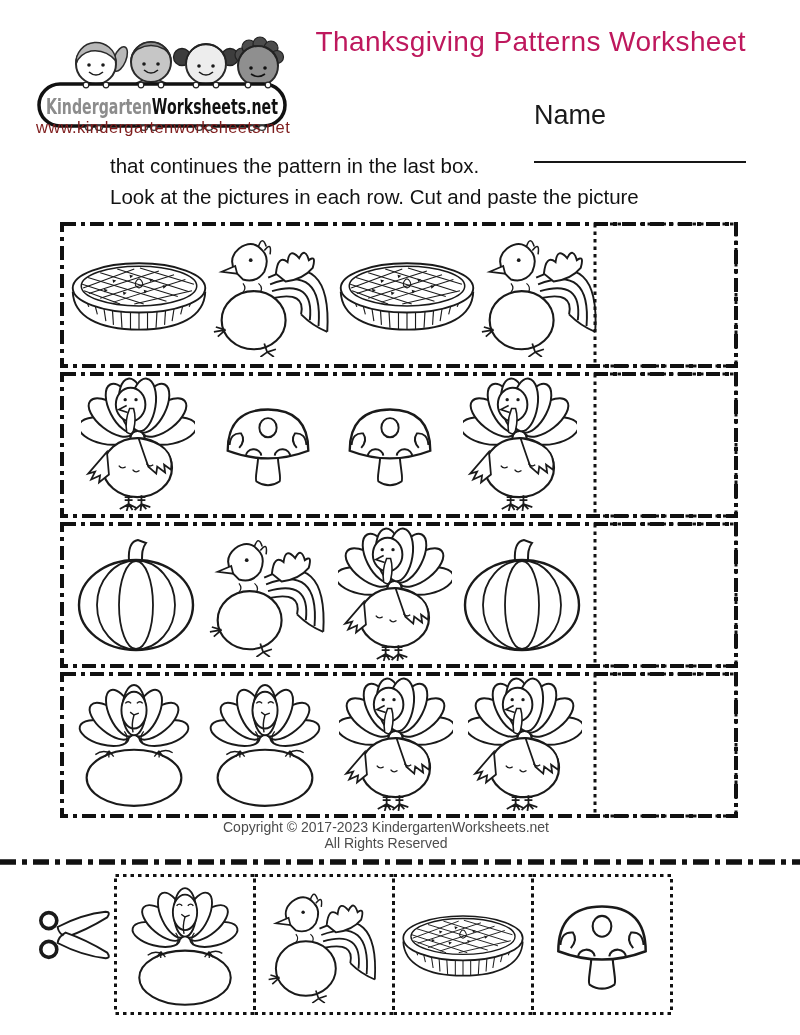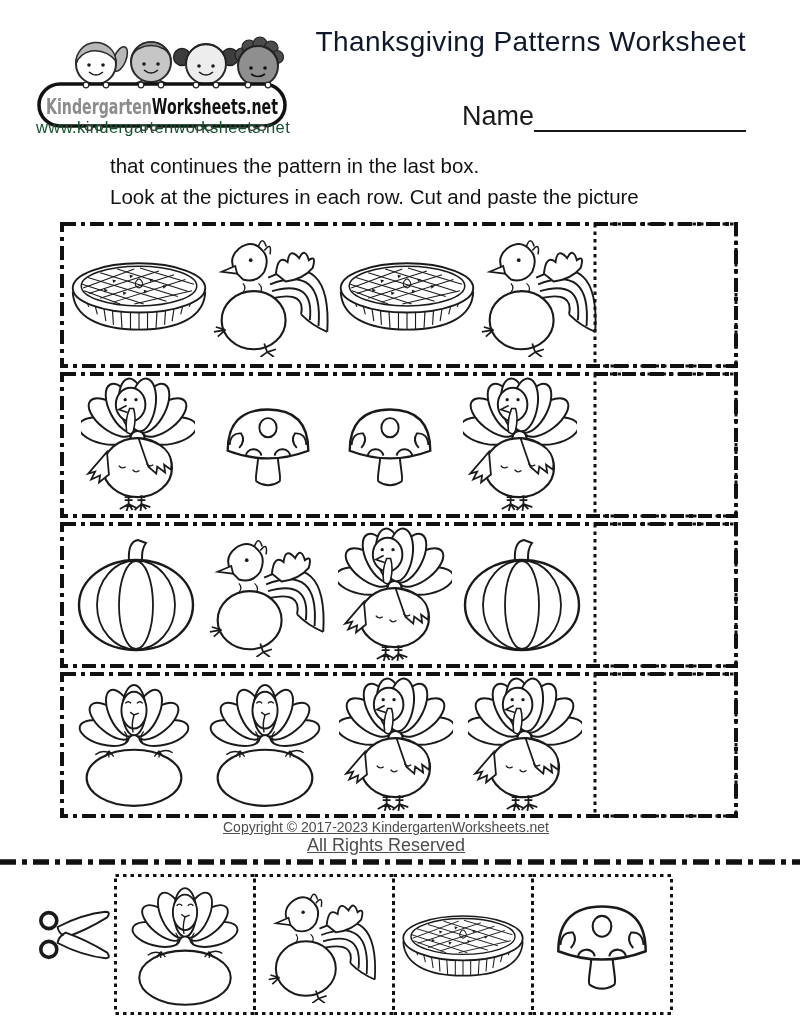--- a/index.html
+++ b/index.html
@@ -3,23 +3,23 @@
 <meta charset="utf-8">
 <style>
   html,body{margin:0;padding:0;background:#ffffff;}
   .page{position:relative;width:800px;height:1035px;background:#fff;overflow:hidden;
         font-family:"Liberation Sans",sans-serif;color:#1a1a1a;}
 
   
   .logo-wrap{position:absolute;left:36px;top:28px;width:252px;}
   .logo-wrap svg{display:block;width:252px;height:104px;}
   .site-url{position:absolute;left:36px;top:118px;width:252px;text-align:right;
-            font-size:16.5px;letter-spacing:.4px;color:#14532d;}
-  .page-title{position:absolute;top:26px;right:54px;font-size:28px;letter-spacing:.4px;color:#0f172a;text-align:right;}
-  .name-row{position:absolute;top:100px;right:54px;display:flex;align-items:center;}
+            font-size:16.5px;letter-spacing:.4px;color:#7f1d1d;}
+  .page-title{position:absolute;top:26px;right:54px;font-size:28px;letter-spacing:.4px;color:#be185d;text-align:right;}
+  .name-row{position:absolute;top:100px;right:54px;display:flex;align-items:flex-start;flex-direction:column;}
   .name-label{font-size:27px;}
   .name-line{width:212px;height:30px;border-bottom:2.5px solid #161616;}
 
   .instructions{position:absolute;left:110px;top:150px;font-size:20.5px;line-height:31px;color:#121212;}
 
   
   .rows{position:absolute;left:60px;top:222px;}
   .row{position:relative;width:678px;height:146px;margin-bottom:4px;}
   .row-border{position:absolute;left:0;top:0;width:678px;height:146px;}
   .row-items{position:absolute;left:8px;top:4px;bottom:4px;width:522px;
@@ -30,23 +30,23 @@
   .pic svg{display:block;}
   .pic-pie svg{width:142px;height:95px;}
   .pic-running-turkey svg{width:126px;height:124px;}
   .pic-standing-turkey svg{width:114px;height:136px;}
   .pic-mushroom svg{width:96px;height:96px;}
   .pic-pumpkin svg{width:130px;height:116px;}
   .pic-sitting-turkey svg{width:116px;height:134px;}
   .row-items .pic-standing-turkey,.row-items .pic-sitting-turkey{align-self:flex-end;margin-bottom:3px;}
 
   
-  .footer{position:absolute;top:819px;left:0;width:772px;text-align:center;color:#4c4c4c;text-decoration:underline;}
+  .footer{position:absolute;top:819px;left:0;width:772px;text-align:center;color:#4c4c4c;}
   .copyright{font-size:14px;}
-  .rights{font-size:18px;}
+  .rights{font-size:14px;}
   .separator{position:absolute;top:855px;left:0;width:800px;height:14px;}
   .scissors{position:absolute;left:36px;top:898px;width:80px;height:74px;}
   .cutout-strip{position:absolute;left:114px;top:874px;display:flex;}
   .cut-box{position:relative;width:142px;height:141px;}
   .cut-box + .cut-box{margin-left:-3px;}
   .cut-box .border{position:absolute;left:0;top:0;}
   .cut-box .pic{position:absolute;left:50%;top:50%;transform:translate(-50%,-50%);}
   .cut-box .pic-pie svg{width:128px;height:86px;}
   .cut-box .pic-mushroom svg{width:104px;height:104px;}
   .cut-box .pic-sitting-turkey svg{width:112px;height:129px;}

